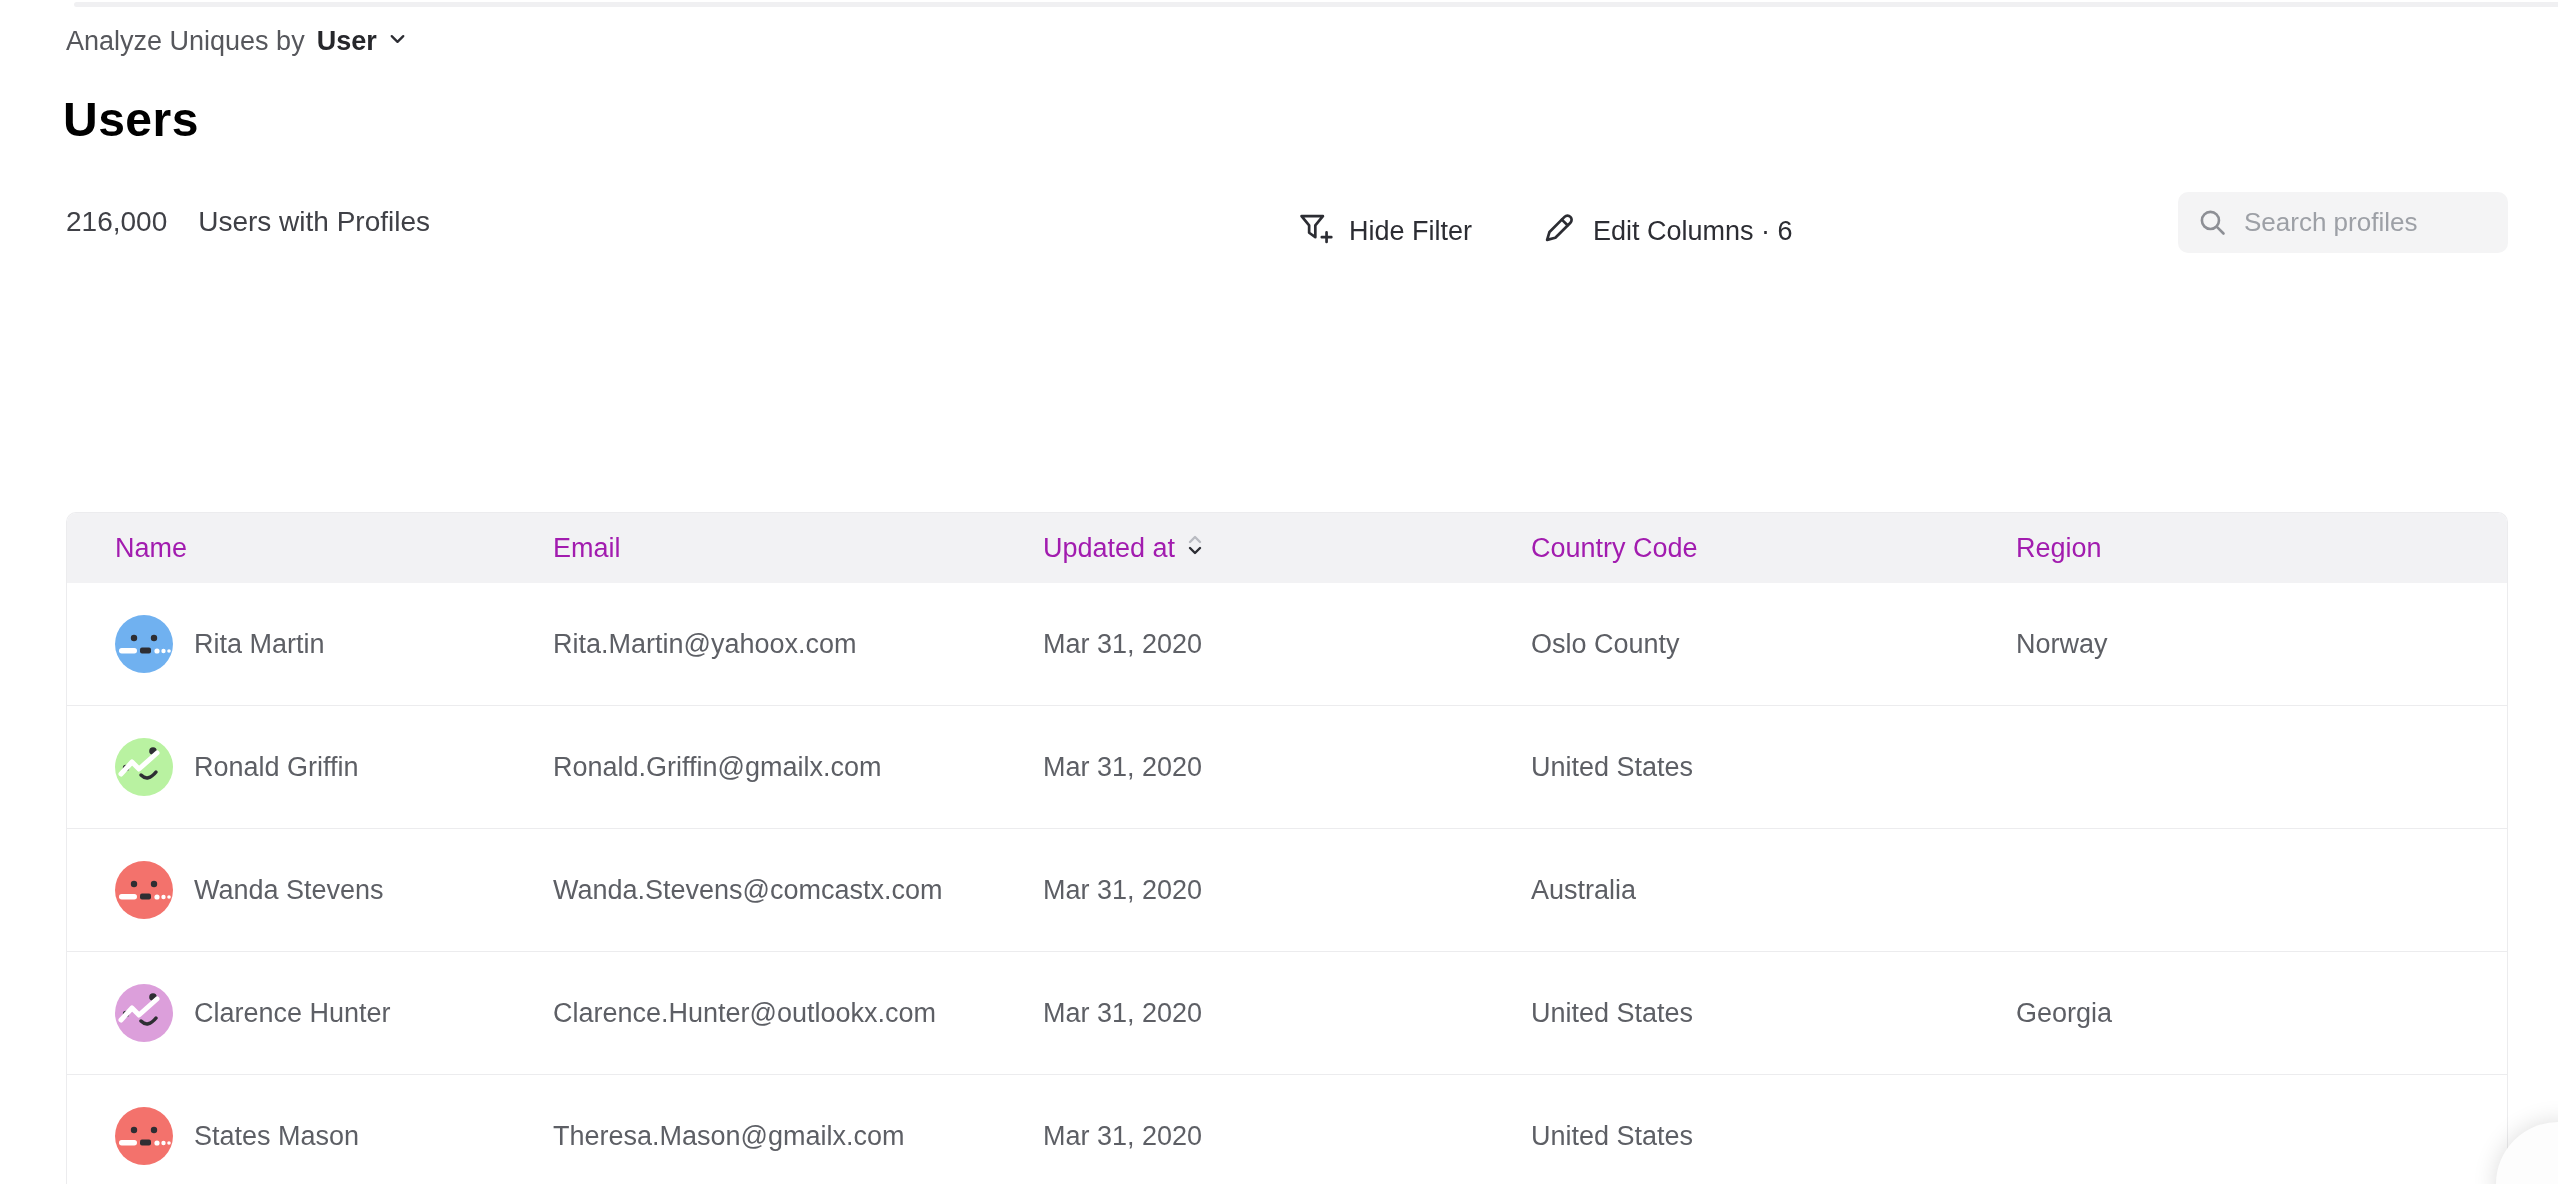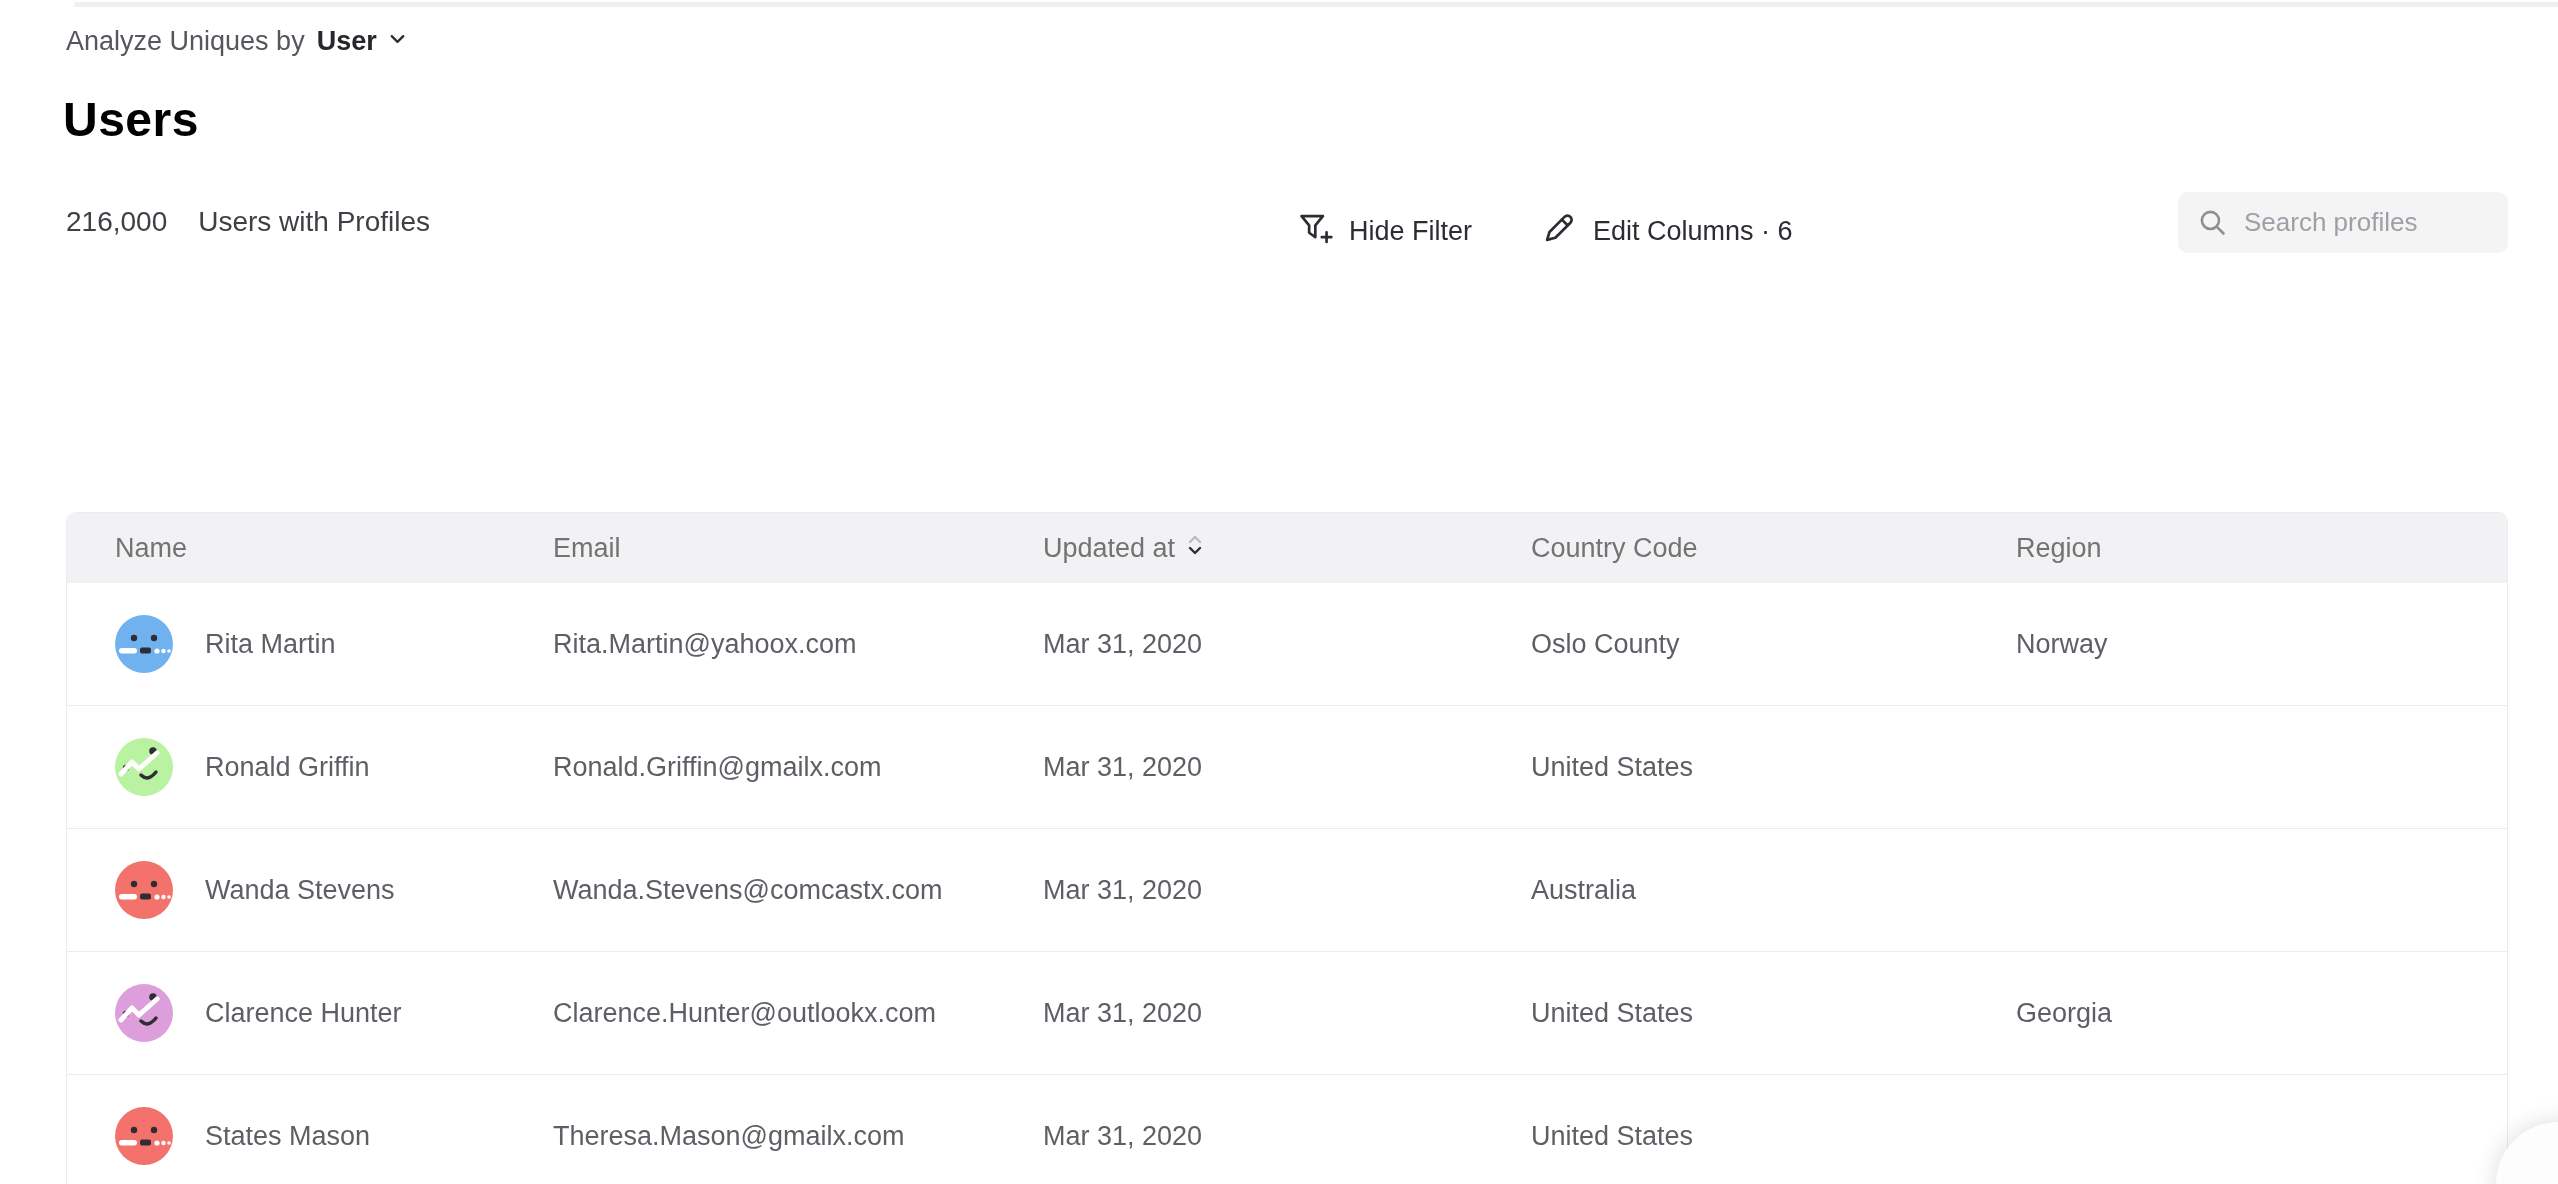--- a/index.html
+++ b/index.html
@@ -46,24 +46,24 @@
   .drag-handle i{width:4px;height:4px;border-radius:50%;background:#a2a4aa;}
   .scope-label{font-size:23px;font-weight:700;letter-spacing:3px;color:#8f9196;}
   .add-filter-btn{position:absolute;left:72px;top:88px;display:flex;align-items:center;gap:17px;
     background:none;border:none;padding:0;font-family:inherit;font-size:28px;color:#2c2d33;cursor:pointer;}
   .add-filter-btn svg{width:30px;height:30px;}
 
   
   .users-table{position:absolute;left:66px;top:512px;width:2442px;height:672px;box-sizing:border-box;
     border:1px solid #ececee;border-bottom:none;border-radius:10px 10px 0 0;overflow:hidden;background:#fff;}
   .t-row{display:grid;grid-template-columns:486px 490px 488px 485px auto;align-items:center;}
-  .t-head{height:70px;background:#f2f2f4;font-size:27px;font-weight:500;color:#737373;}
+  .t-head{height:70px;background:#f2f2f4;font-size:27px;font-weight:500;color:#a21caf;}
   .t-head .cell{display:flex;align-items:center;gap:11px;cursor:pointer;}
   .cell{overflow:hidden;white-space:nowrap;}
-  .cell-name{padding-left:48px;display:flex;align-items:center;gap:32px;}
+  .cell-name{padding-left:48px;display:flex;align-items:center;gap:21px;}
   .t-body-row{height:122px;border-bottom:1px solid #ececee;font-size:27px;color:#5d5f65;cursor:pointer;background:#fff;}
   .sort-carets{width:18px;height:26px;}
   .avatar{width:58px;height:58px;border-radius:50%;flex:0 0 auto;}
   .avatar svg{display:block;width:58px;height:58px;}
 
   
   .fab-peek{position:absolute;right:-62px;bottom:-62px;width:124px;height:124px;border-radius:50%;
     background:#fdfdfd;box-shadow:0 0 24px rgba(0,0,0,.14);border:none;cursor:pointer;}
 </style>
 </head>

